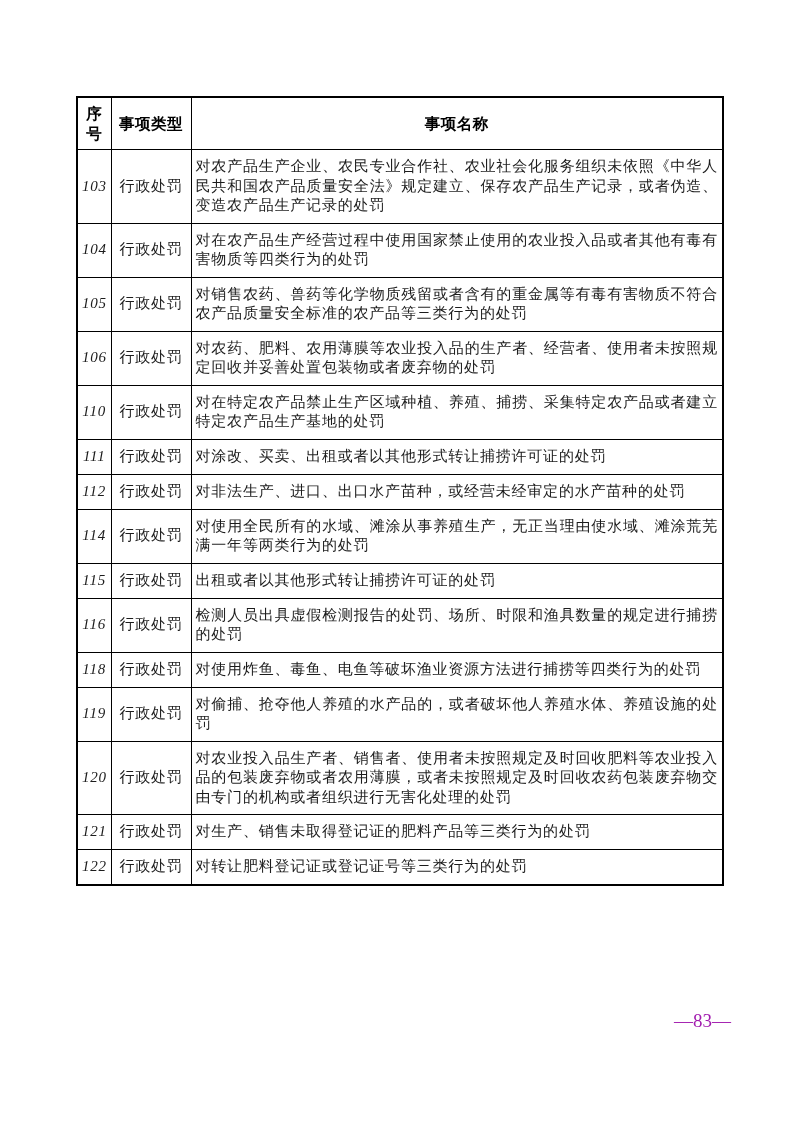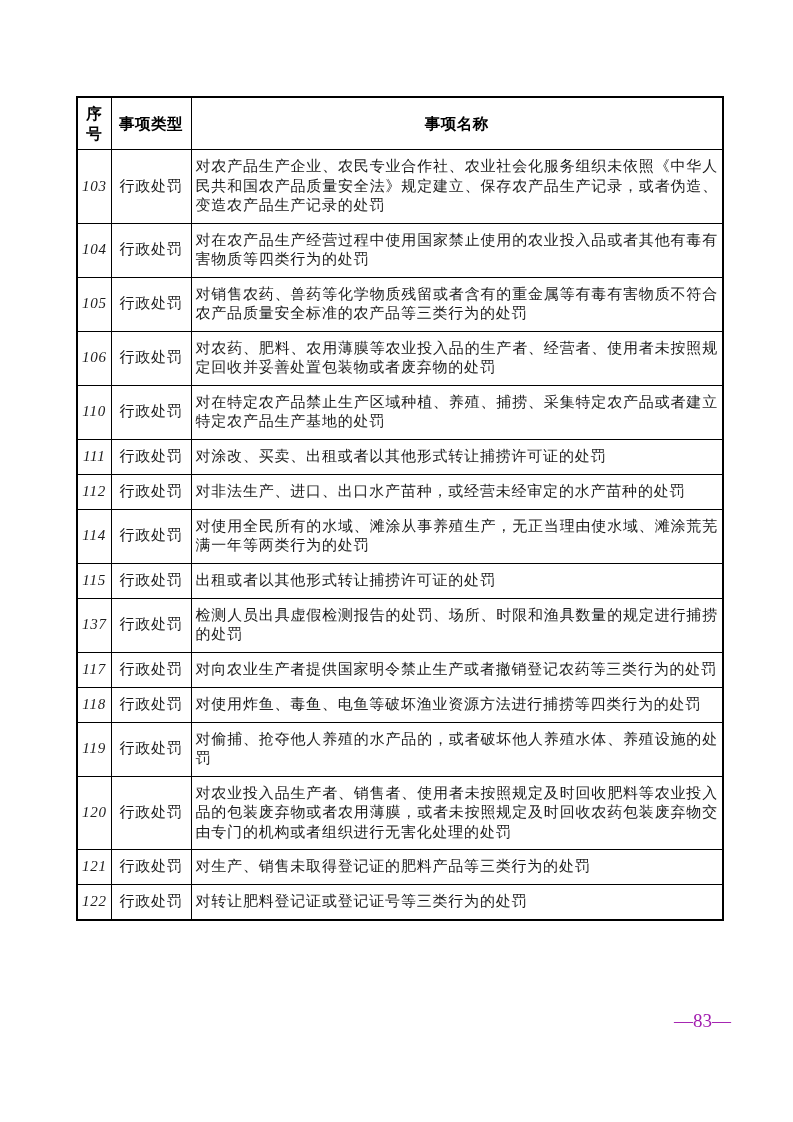--- a/index.html
+++ b/index.html
@@ -146,30 +146,25 @@
       <td class="cell-name">对使用全民所有的水域、滩涂从事养殖生产，无正当理由使水域、滩涂荒芜满一年等两类行为的处罚</td>
     </tr>
 
     <tr class="item-row">
       <td class="cell-no">115</td>
       <td class="cell-type">行政处罚</td>
       <td class="cell-name">出租或者以其他形式转让捕捞许可证的处罚</td>
     </tr>
 
     <tr class="item-row">
-      <td class="cell-no">137</td>
+      <td class="cell-no">116</td>
       <td class="cell-type">行政处罚</td>
       <td class="cell-name">检测人员出具虚假检测报告的处罚、场所、时限和渔具数量的规定进行捕捞的处罚</td>
     </tr>
 
-    <tr class="item-row">
-      <td class="cell-no">117</td>
-      <td class="cell-type">行政处罚</td>
-      <td class="cell-name">对向农业生产者提供国家明令禁止生产或者撤销登记农药等三类行为的处罚</td>
-    </tr>
 
     <tr class="item-row">
       <td class="cell-no">118</td>
       <td class="cell-type">行政处罚</td>
       <td class="cell-name">对使用炸鱼、毒鱼、电鱼等破坏渔业资源方法进行捕捞等四类行为的处罚</td>
     </tr>
 
     <tr class="item-row">
       <td class="cell-no">119</td>
       <td class="cell-type">行政处罚</td>

